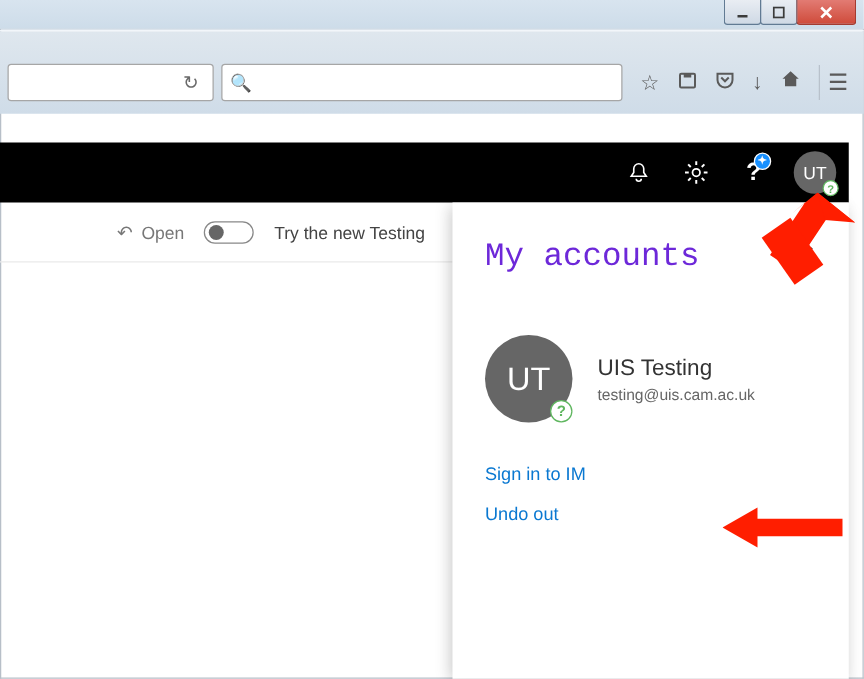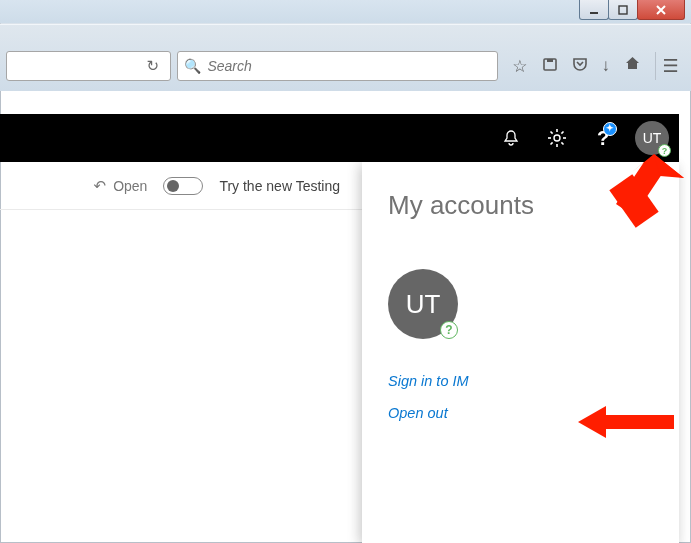--- a/index.html
+++ b/index.html
@@ -139,33 +139,33 @@
   .trylabel { color: #444; }
 
   
   .flyout {
     position: absolute; top: 162px; left: 362px; right: 12px; bottom: 0;
     background: #fff;
     box-shadow: -4px 0 12px rgba(0,0,0,0.12), 0 6px 12px rgba(0,0,0,0.12);
     padding: 28px 26px;
   }
   .fly-header { display: flex; justify-content: space-between; align-items: center; }
-  .fly-title { font-size: 26px; font-weight: 300; color: #737373; }
+  .fly-title { font-size: 26px; font-weight: 300; color: #6d28d9; font-family: Liberation Mono, monospace; }
   .fly-close { font-size: 22px; color: #222; font-weight: 400; }
   .profile { display: flex; align-items: center; gap: 20px; margin-top: 48px; }
   .avatar-lg {
     width: 70px; height: 70px; border-radius: 50%; background: #666; color: #fff;
     display: flex; align-items: center; justify-content: center; font-size: 26px;
     position: relative;
   }
   .avatar-lg .presence { width: 18px; height: 18px; bottom: 0; right: 0; }
   .avatar-lg .presence::after { font-size: 12px; }
   .profile-text .name { font-size: 18px; color: #333; margin-bottom: 4px; }
   .profile-text .email { font-size: 12.5px; color: #666; }
-  .links { margin-top: 34px; display: flex; flex-direction: column; gap: 16px; font-style: italic; }
+  .links { margin-top: 34px; display: flex; flex-direction: column; gap: 16px; }
   .link { color: #0a78d1; font-size: 14.5px; text-decoration: none; cursor: pointer; }
 
   
   .arrow { position: absolute; pointer-events: none; }
   .arrow svg { display: block; }
 
   
   .outer-border {
     position: absolute; top: 23px; left: 0; right: 0; bottom: 0;
     border: 1px solid #b7bfc8; border-top: 1px solid #dbe3eb;
@@ -199,21 +199,20 @@
 
 <div class="browser-bar">
   <div class="toolbar-row">
     <div class="url-box">
       <div class="reload-box">
         <span>↻</span>
       </div>
     </div>
     <div class="search-box">
       <span style="font-size:14px;">🔍</span>
-      <input type="text" placeholder="Search" style="">
     </div>
     <div class="tb-icons">
       <span class="tb-icon">☆</span>
       <span class="tb-icon">
         <svg width="16" height="16">
             <rect x="2" y="3" width="12" height="11" rx="1" fill="none" stroke="#5a5a5a" stroke-width="1.6"></rect>
             <rect x="5" y="3" width="6" height="3" fill="#5a5a5a"></rect>
           </svg>
       </span>
       <span class="tb-icon">
@@ -283,25 +282,29 @@
     <div class="fly-close">
       <span>✕</span>
     </div>
   </div>
 
   <div class="profile">
     <div class="avatar-lg">
       <span>UT</span>
       <div class="presence"></div>
     </div>
+    <div class="profile-text">
+      <div class="name">UIS Testing</div>
+      <div class="email">testing@uis.cam.ac.uk</div>
+    </div>
   </div>
 
   <div class="links">
     <a class="link">Sign in to IM</a>
-    <a class="link">Open out</a>
+    <a class="link">Undo out</a>
   </div>
 </div>
 
 <div class="arrow" style="top:154px; left:598px;">
   <svg width="86" height="80">
     <polygon points="56,0 86,24 64,20 36,62 18,50 46,8 34,18" fill="#ff1e00"></polygon>
     <polygon points="56,0 86,24 62,22" fill="#ff1e00"></polygon>
     <rect x="22" y="24" width="28" height="46" fill="#ff1e00" transform="rotate(-35 36 47)"></rect>
   </svg>
 </div>

